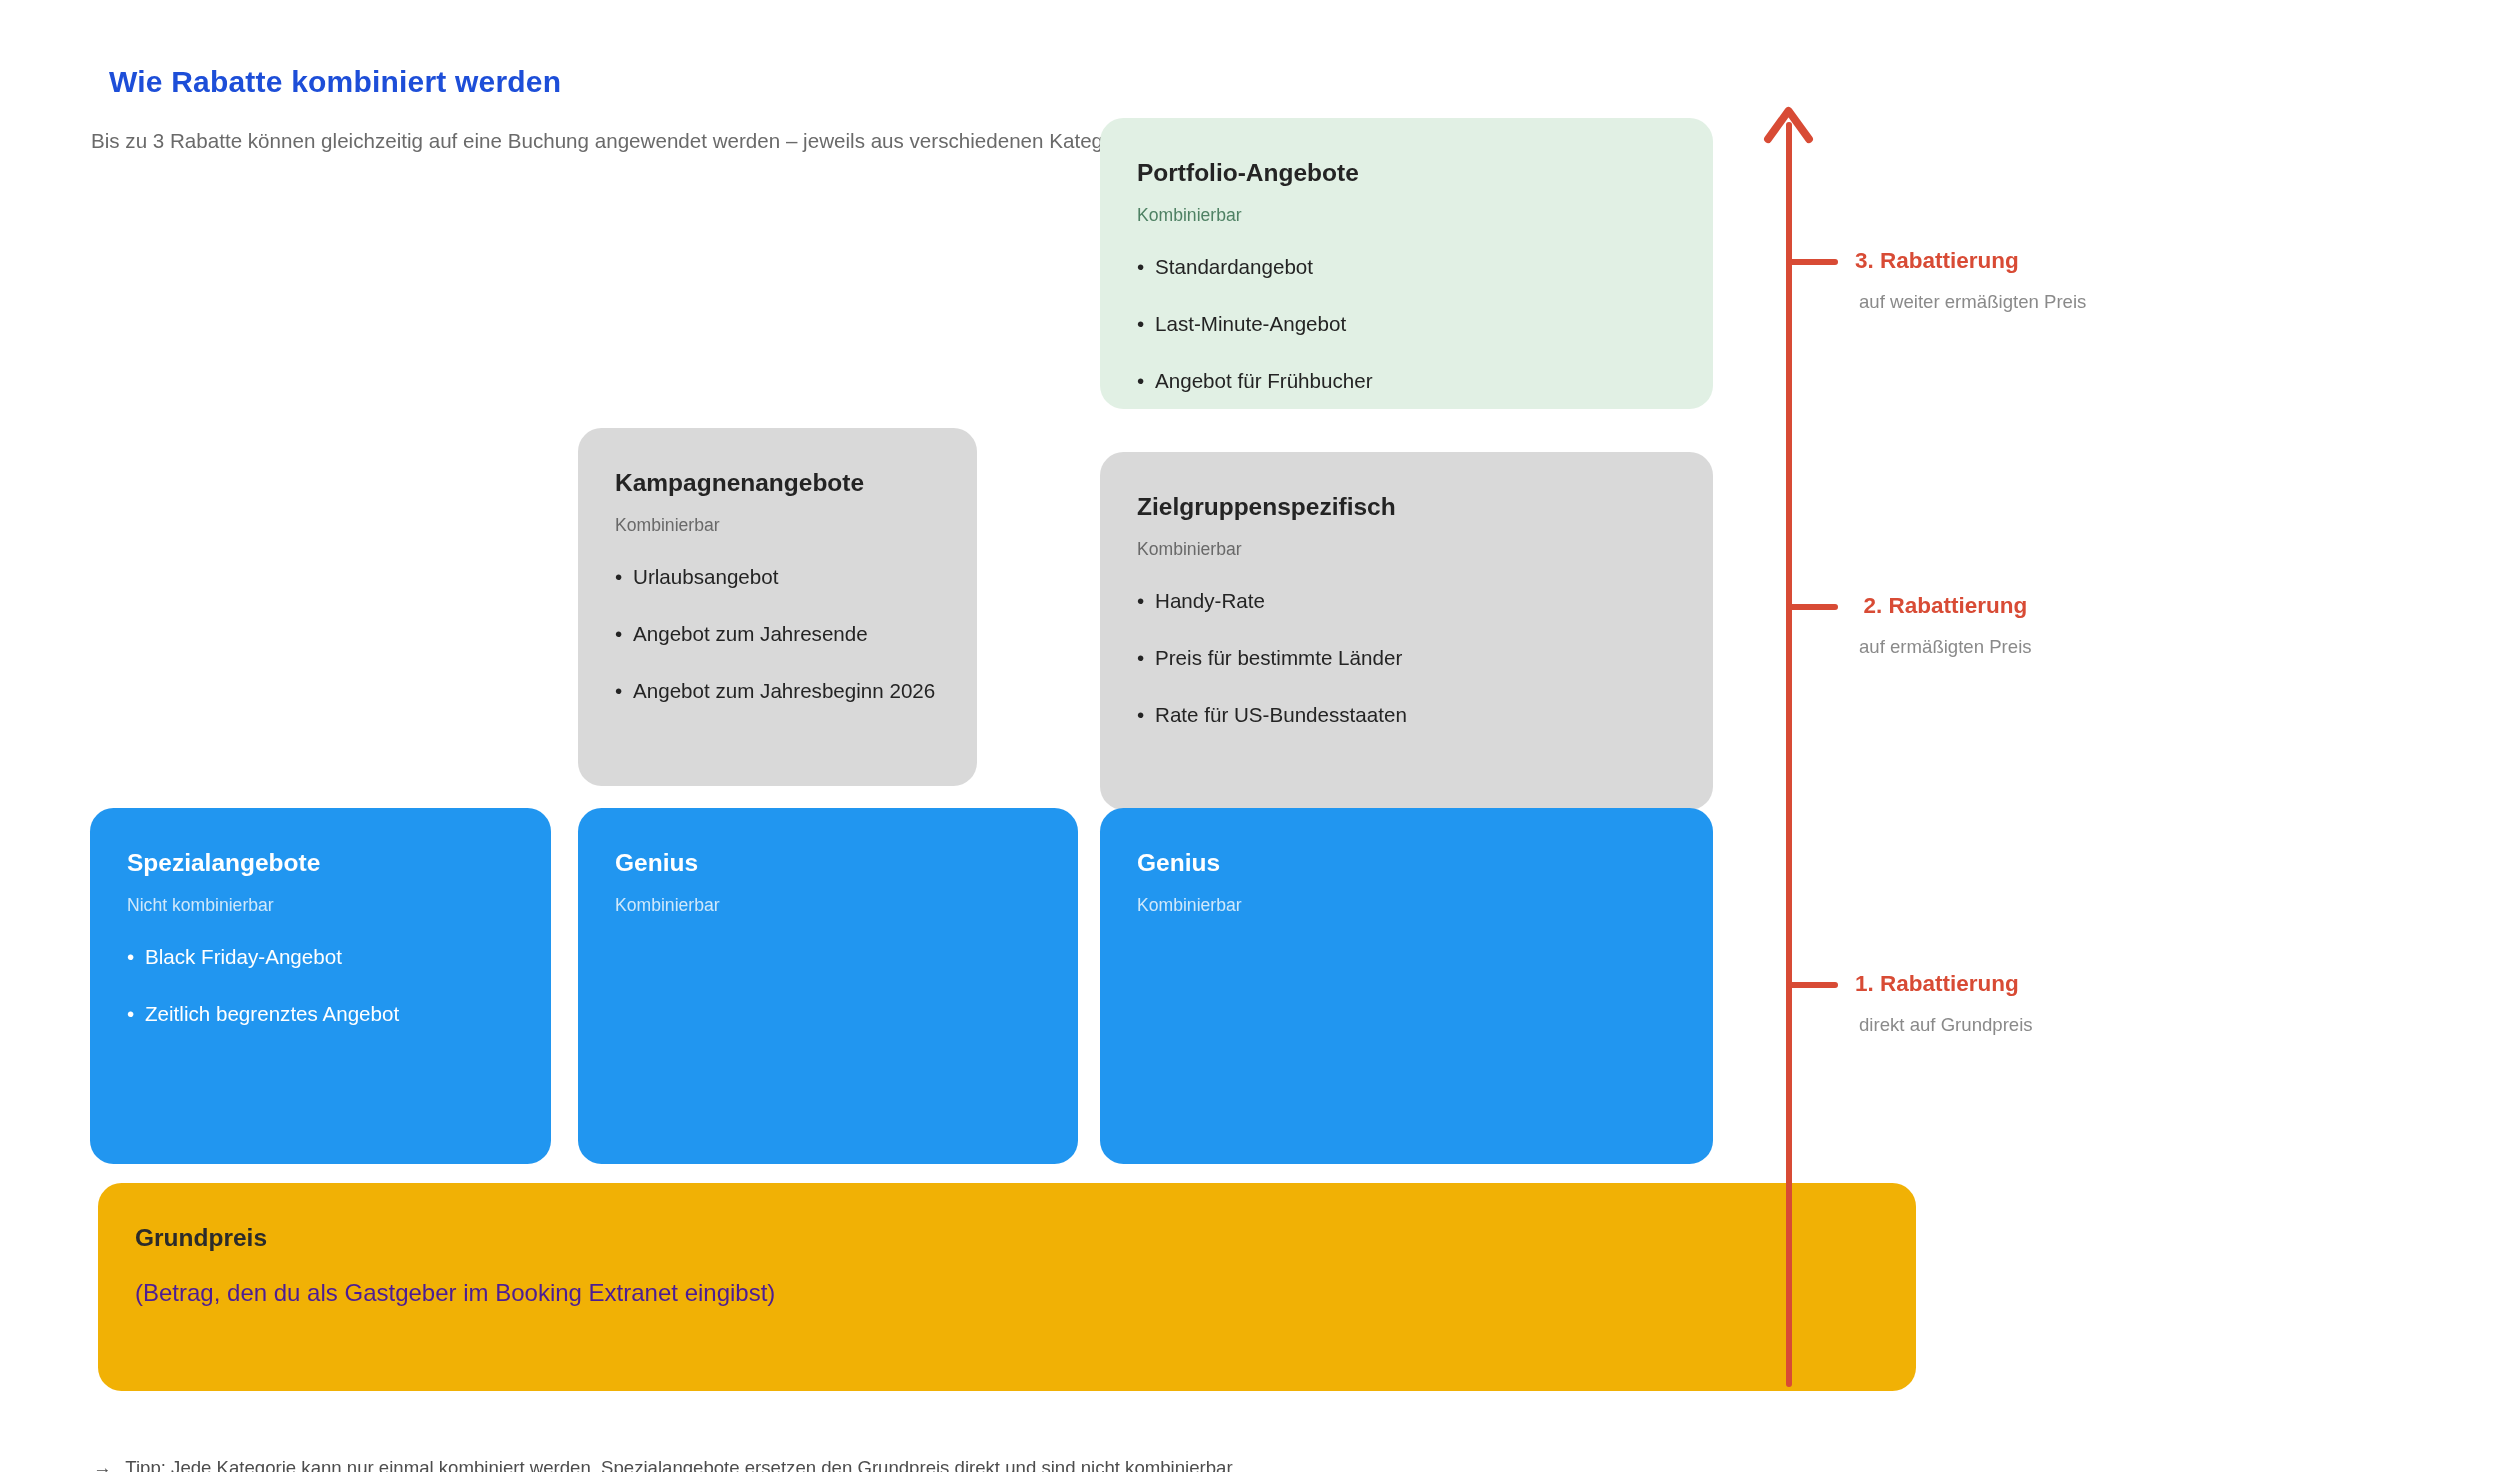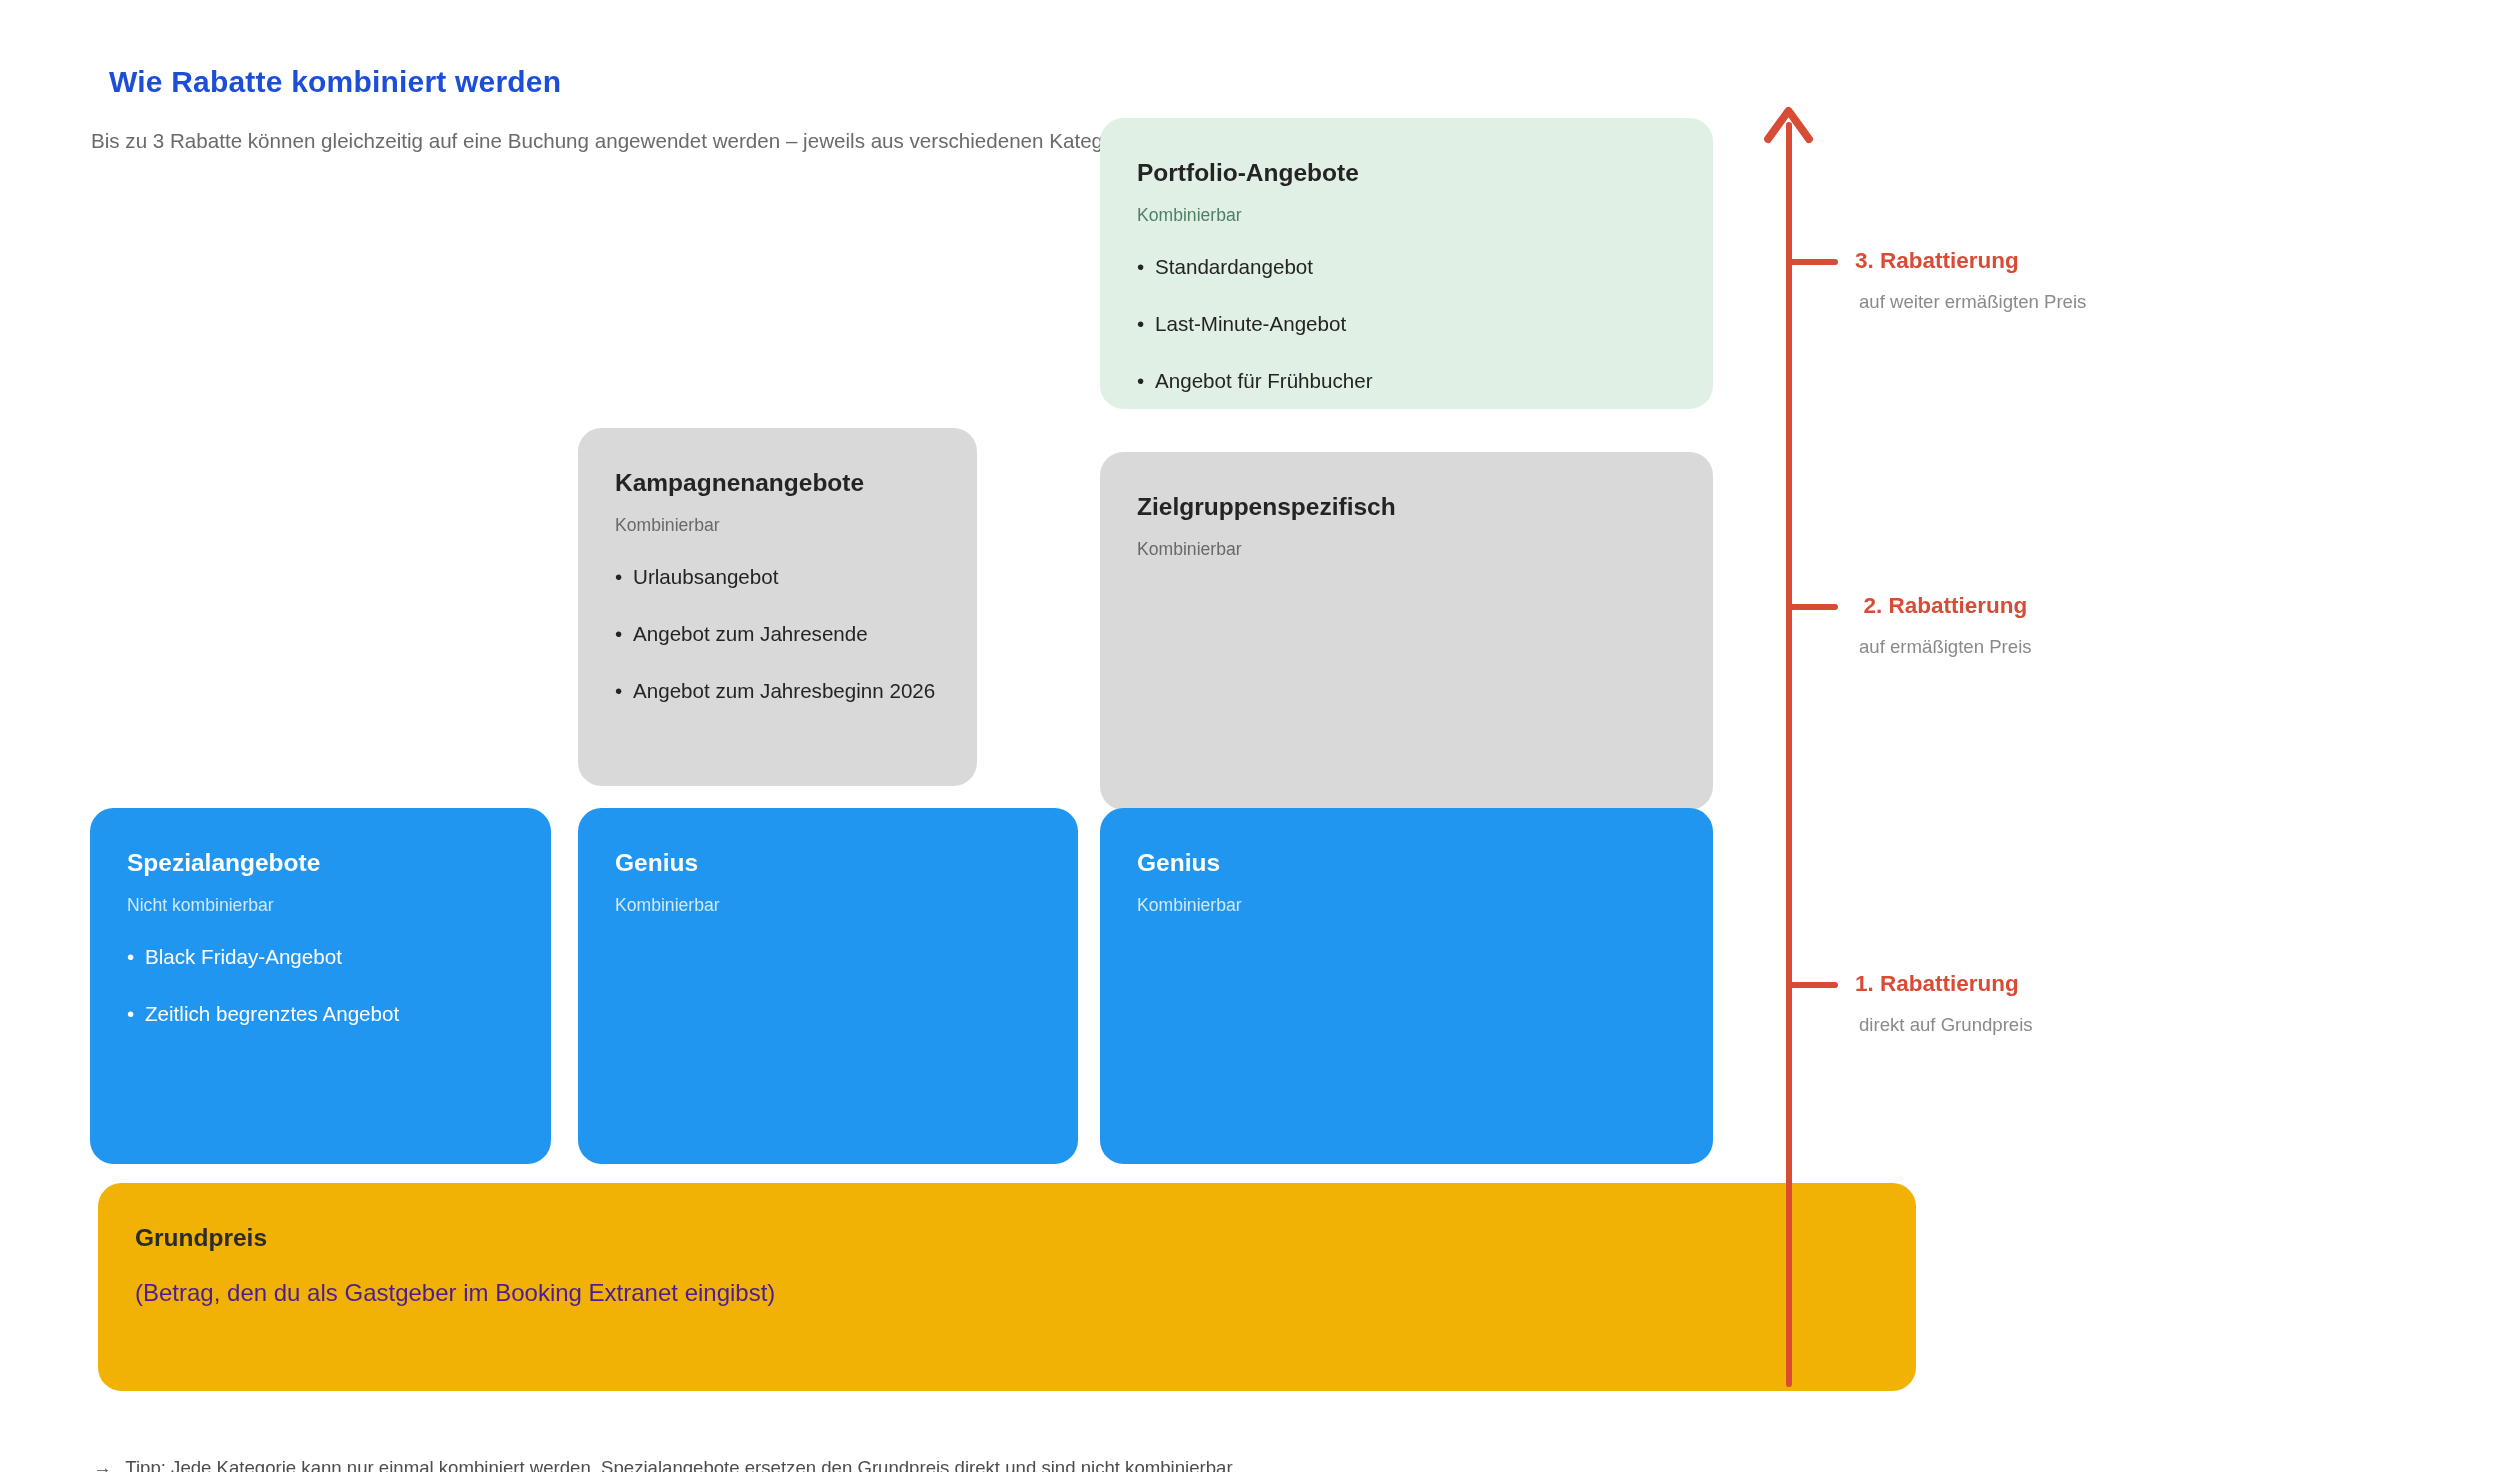--- a/index.html
+++ b/index.html
@@ -164,20 +164,25 @@
   <ul>
     <li>Urlaubsangebot</li>
     <li>Angebot zum Jahresende</li>
     <li>Angebot zum Jahresbeginn 2026</li>
   </ul>
 </section>
 
 <section class="card card-gray" id="card-zielgruppen">
   <h2 class="card-title">Zielgruppenspezifisch</h2>
   <p class="badge">Kombinierbar</p>
+  <ul>
+    <li>Handy-Rate</li>
+    <li>Preis für bestimmte Länder</li>
+    <li>Rate für US-Bundesstaaten</li>
+  </ul>
 </section>
 
 <section class="card card-blue" id="card-spezial">
   <h2 class="card-title">Spezialangebote</h2>
   <p class="badge">Nicht kombinierbar</p>
   <ul>
     <li>Black Friday-Angebot</li>
     <li>Zeitlich begrenztes Angebot</li>
   </ul>
 </section>

